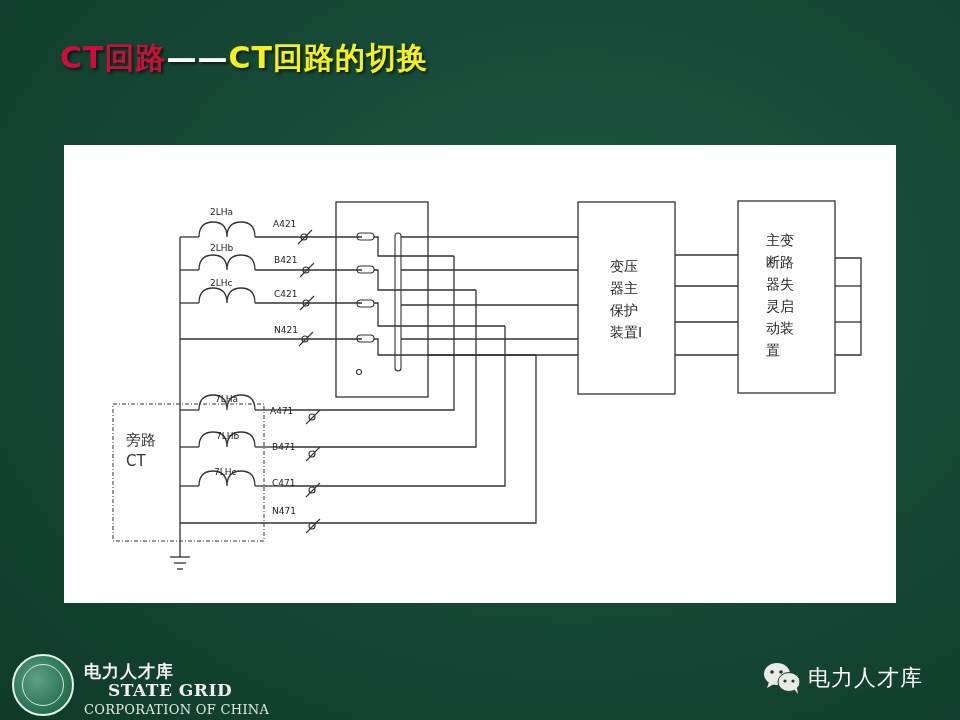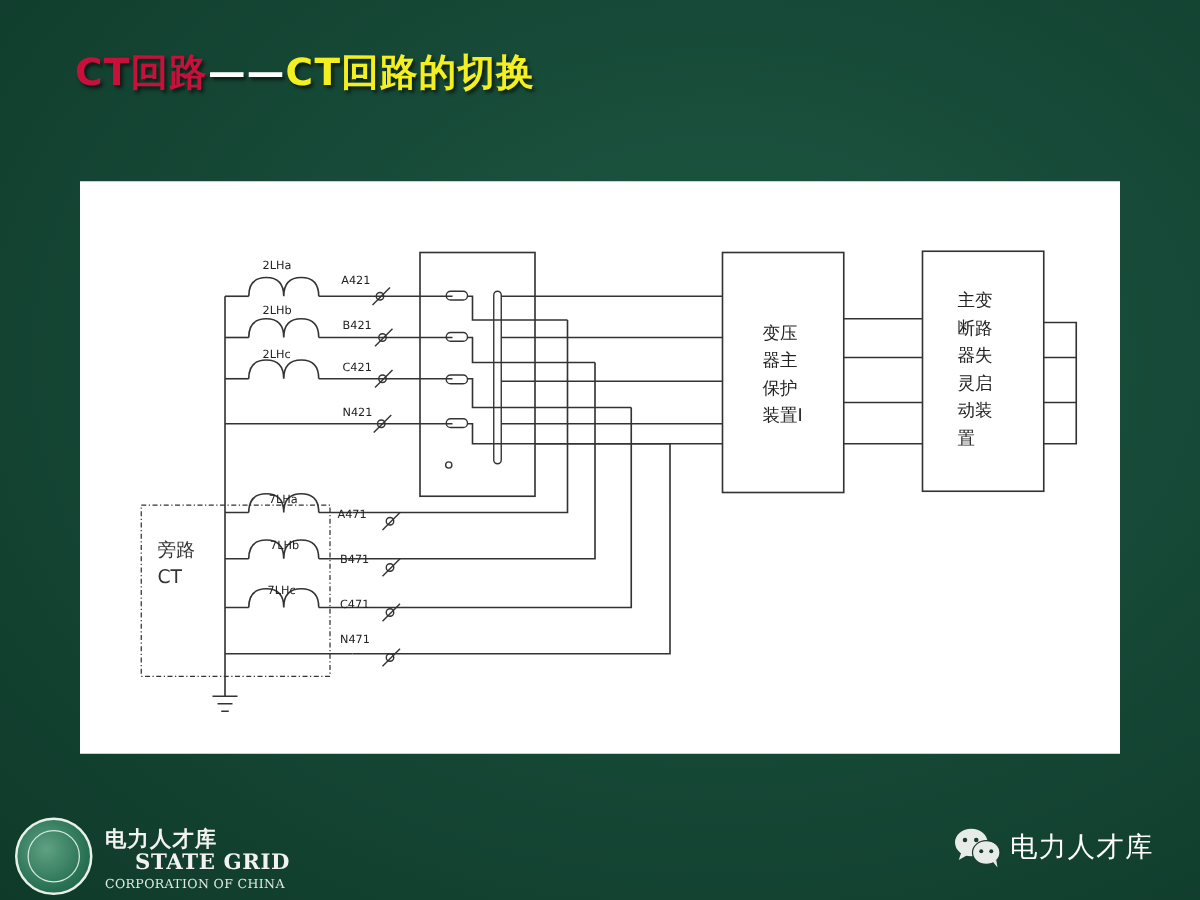--- a/index.html
+++ b/index.html
@@ -15,21 +15,21 @@
   .panel svg{position:absolute;left:0;top:0;}
   .logo{position:absolute;left:12px;top:652px;width:260px;height:64px;}
   .logo-emblem{position:absolute;left:0;top:2px;width:62px;height:62px;border-radius:50%;
     border:2px solid #e8f0ea;box-sizing:border-box;
     background:radial-gradient(circle at 40% 40%, #5fa083 0%, #2c7556 60%, #1c5a40 100%);}
   .logo-emblem .ring{position:absolute;left:8px;top:8px;width:42px;height:42px;border-radius:50%;
     border:1.5px solid #d6e8dd;box-sizing:border-box;}
   .logo-cn{position:absolute;left:72px;top:8px;font-size:17px;color:#f2f2f2;font-weight:bold;letter-spacing:1px;}
   .logo-en{position:absolute;left:72px;top:28px;font-size:17px;color:#f2f2f2;font-weight:bold;
     font-family:"DejaVu Serif", serif;letter-spacing:0.5px;margin-left:24px;}
-  .logo-sub{position:absolute;left:72px;top:50px;font-size:10px;color:#dfe8e2;font-family:"DejaVu Serif", serif;letter-spacing:0.3px;}
+  .logo-sub{position:absolute;left:72px;top:50px;font-size:13px;color:#dfe8e2;font-family:"DejaVu Serif", serif;letter-spacing:0.3px;}
   .wechat{position:absolute;left:762px;top:660px;height:36px;display:flex;align-items:center;}
   .wechat-icon{width:40px;height:34px;position:relative;margin-right:6px;}
   .wechat-label{font-size:22px;color:#ffffff;letter-spacing:1px;}
 </style>
 </head>
 <body>
 
 <div class="title">
   <span class="red">CT回路</span><span class="dash">——</span><span class="yel">CT回路的切换</span>
 </div>

